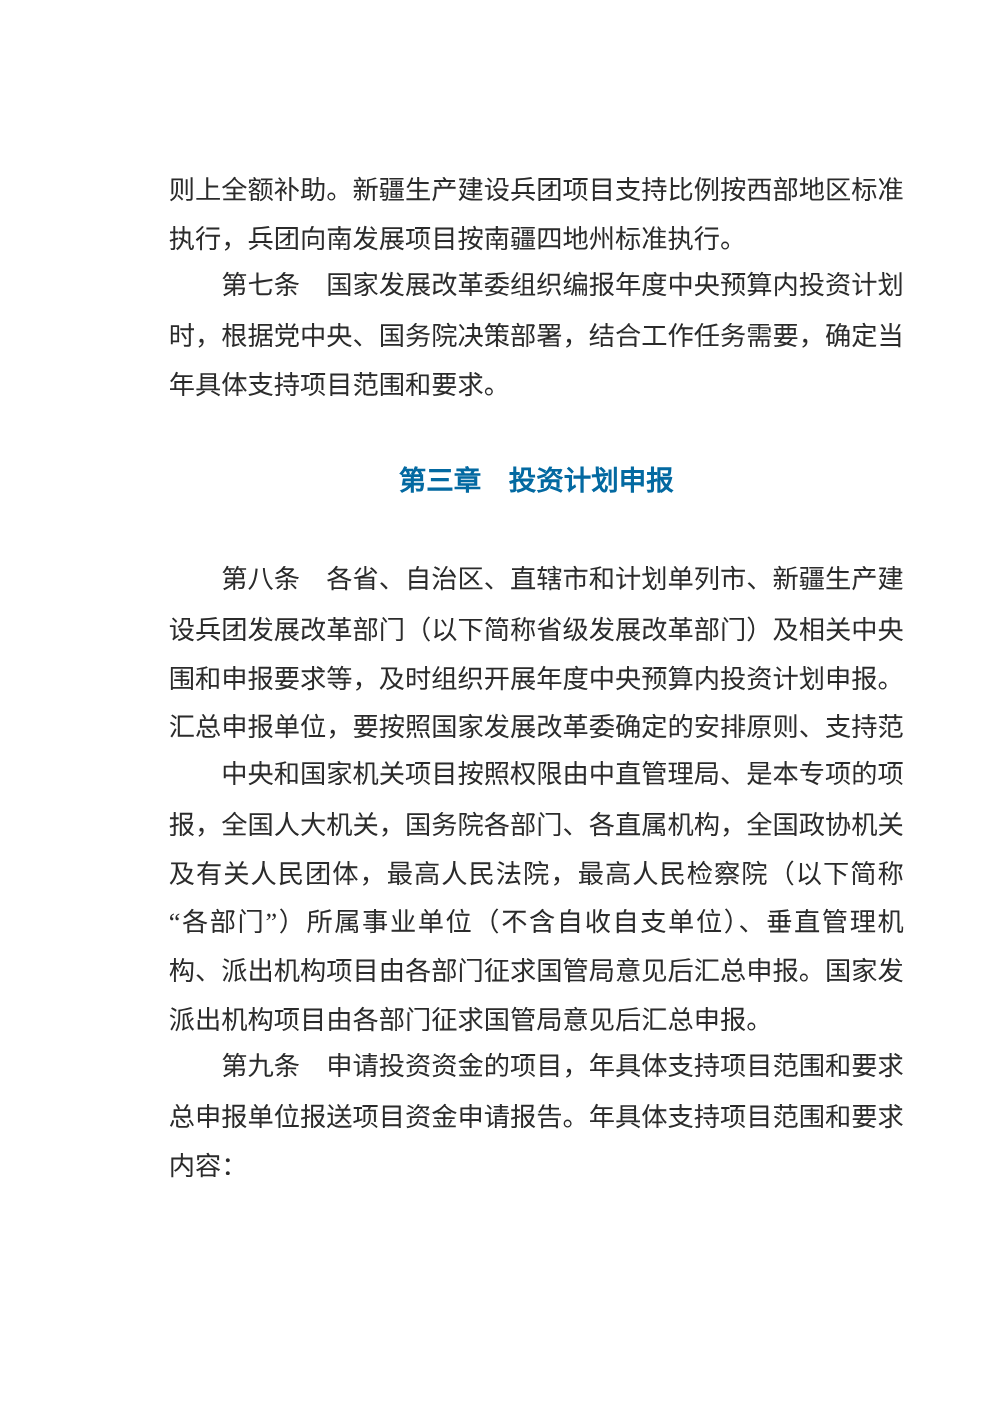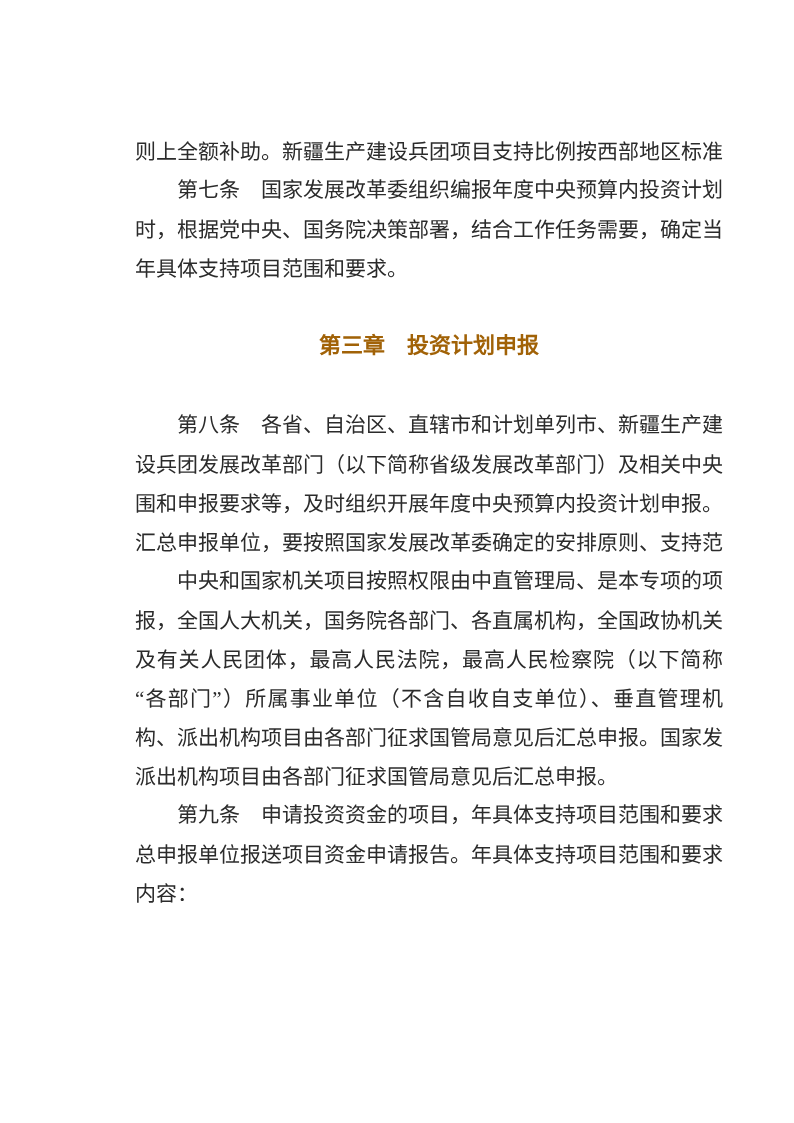--- a/index.html
+++ b/index.html
@@ -46,32 +46,33 @@
   }
   .chapter-heading {
     height: 39px;
     line-height: 39px;
     margin: 37px 0 42px 0;
     text-align: center;
     text-align-last: center;
     font-family: "Liberation Sans", "DejaVu Sans", sans-serif;
     font-weight: 700;
     font-size: 22px;
-    color: #a16207;
+    color: #0369a1;
     overflow: hidden;
   }
 </style>
 </head>
 <body>
 
 <div class="page">
   <div class="content">
 
     <div class="para">
       <div class="line">则上全额补助。新疆生产建设兵团项目支持比例按西部地区标准</div>
+      <div class="line final">执行，兵团向南发展项目按南疆四地州标准执行。</div>
     </div>
 
     <div class="para">
       <div class="line indent">第七条　国家发展改革委组织编报年度中央预算内投资计划</div>
       <div class="line">时，根据党中央、国务院决策部署，结合工作任务需要，确定当</div>
       <div class="line final">年具体支持项目范围和要求。</div>
     </div>
 
     <div class="chapter-heading">第三章　投资计划申报</div>
 

